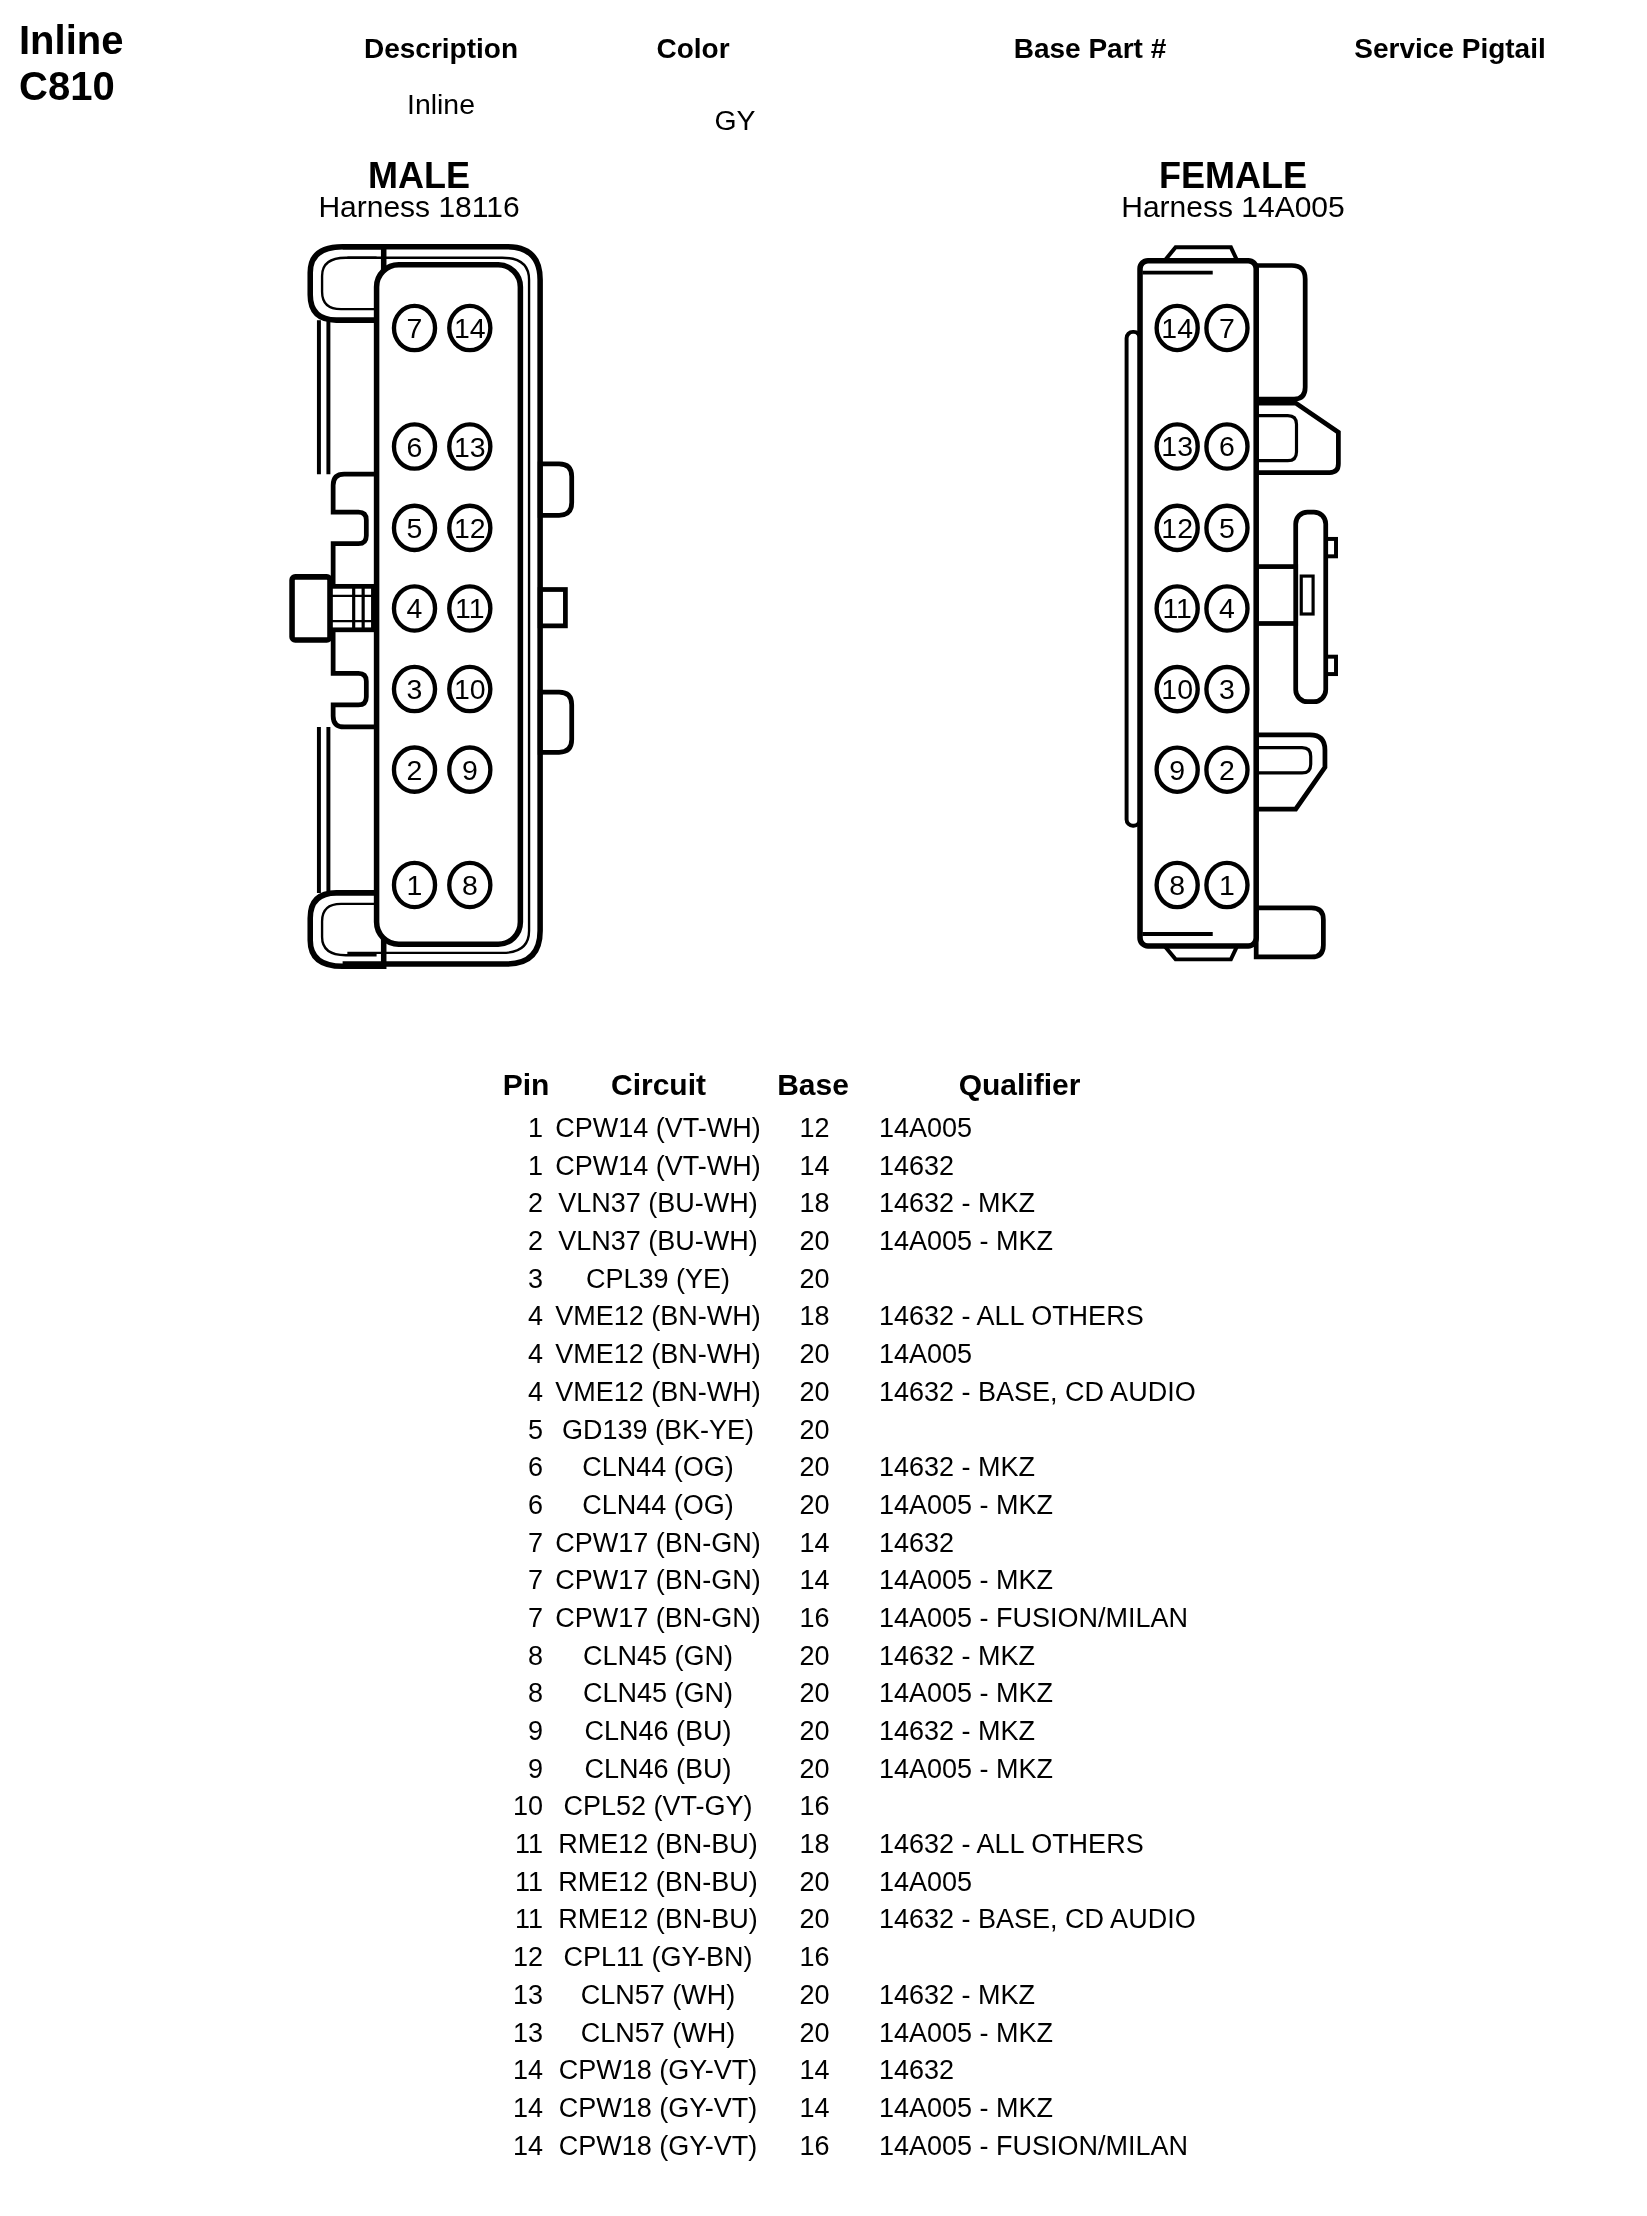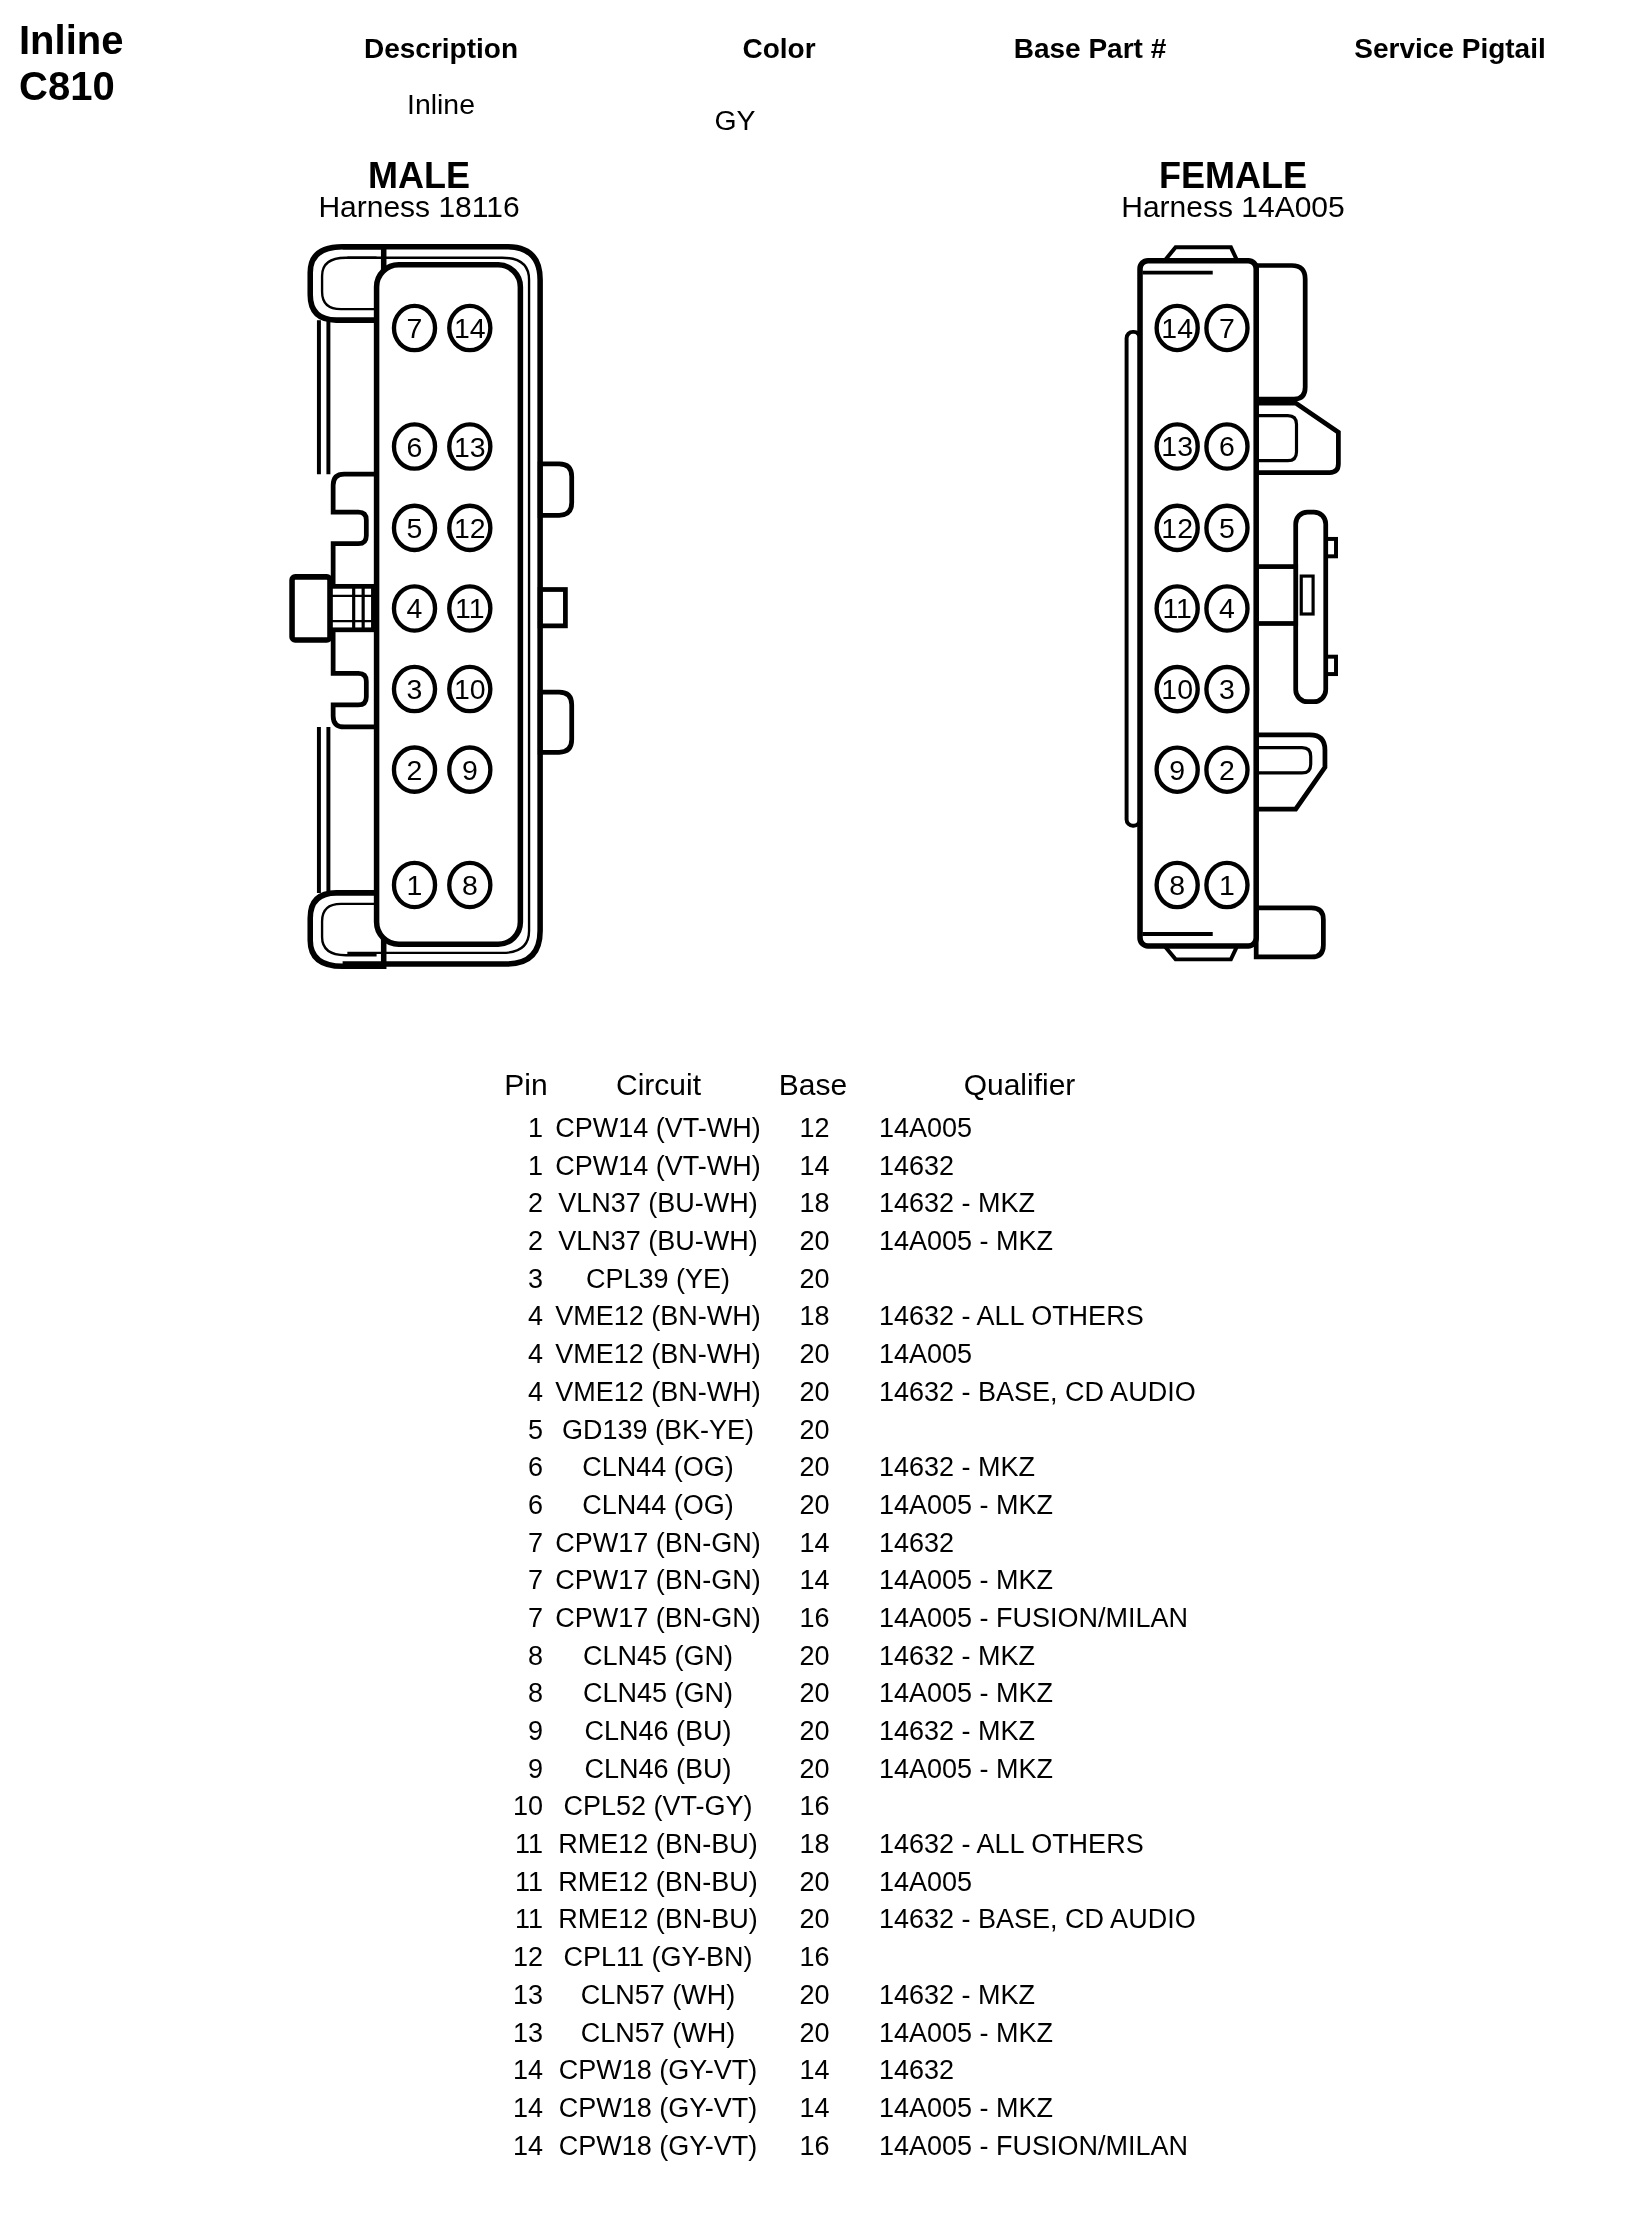--- a/index.html
+++ b/index.html
@@ -10,42 +10,42 @@
   }
   .abs{position:absolute;}
   
   .doc-id{left:19px;width:205px;font-size:40px;font-weight:bold;line-height:46px;}
   .hdr-label{top:33px;font-size:28px;font-weight:bold;transform:translateX(-50%);white-space:nowrap;}
   .hdr-value{top:88px;font-size:28.4px;transform:translateX(-50%);white-space:nowrap;}
   
   .conn-title{width:316px;text-align:center;font-size:36px;font-weight:bold;}
   .conn-sub{width:316px;text-align:center;font-size:30px;}
   
-  .th{top:1068px;font-size:30px;font-weight:normal;text-align:center;white-space:nowrap;}
+  .th{top:1068px;font-size:30px;font-weight:bold;text-align:center;white-space:nowrap;}
   #pin-rows{left:0;top:1109px;width:1647px;}
   .trow{position:absolute;left:0;width:1647px;height:38px;}
   .trow span{position:absolute;font-size:27px;line-height:38px;white-space:nowrap;}
   .c-pin{left:442px;width:101px;text-align:right;}
   .c-circuit{left:545px;width:226px;text-align:center;}
   .c-gauge{left:778px;width:73px;text-align:center;}
   .c-qual{left:879px;width:632px;text-align:left;}
   
   svg .ln{fill:none;stroke:#000;}
   svg .fw{fill:#ffffff;stroke:#000;}
   svg text.pin-num{font-family:"Liberation Sans",sans-serif;font-size:36px;fill:#000;text-anchor:middle;}
 </style>
 </head>
 <body>
 
 <div class="abs doc-id" style="top:17.4px;">Inline</div>
 <div class="abs doc-id" style="top:63px;">C810</div>
 
 <div class="abs hdr-label" style="left:441px;">Description</div>
 <div class="abs hdr-value" style="left:441px;">Inline</div>
-<div class="abs hdr-label" style="left:779px;">Color</div>
+<div class="abs hdr-label" style="left:693px;">Color</div>
 <div class="abs hdr-value" style="left:735px;margin-top:16px;">GY</div>
 <div class="abs hdr-label" style="left:1090px;">Base Part #</div>
 <div class="abs hdr-value" style="left:1042px;"></div>
 <div class="abs hdr-label" style="left:1450px;">Service Pigtail</div>
 <div class="abs hdr-value" style="left:1450px;"></div>
 
 <div class="abs conn-title" style="left:261px;top:155px;">MALE</div>
 <div class="abs conn-sub" style="left:261px;top:190px;">Harness 18116</div>
 
 <svg class="abs" style="left:281px;top:241px;" width="316" height="731" viewBox="0 0 400 925">

